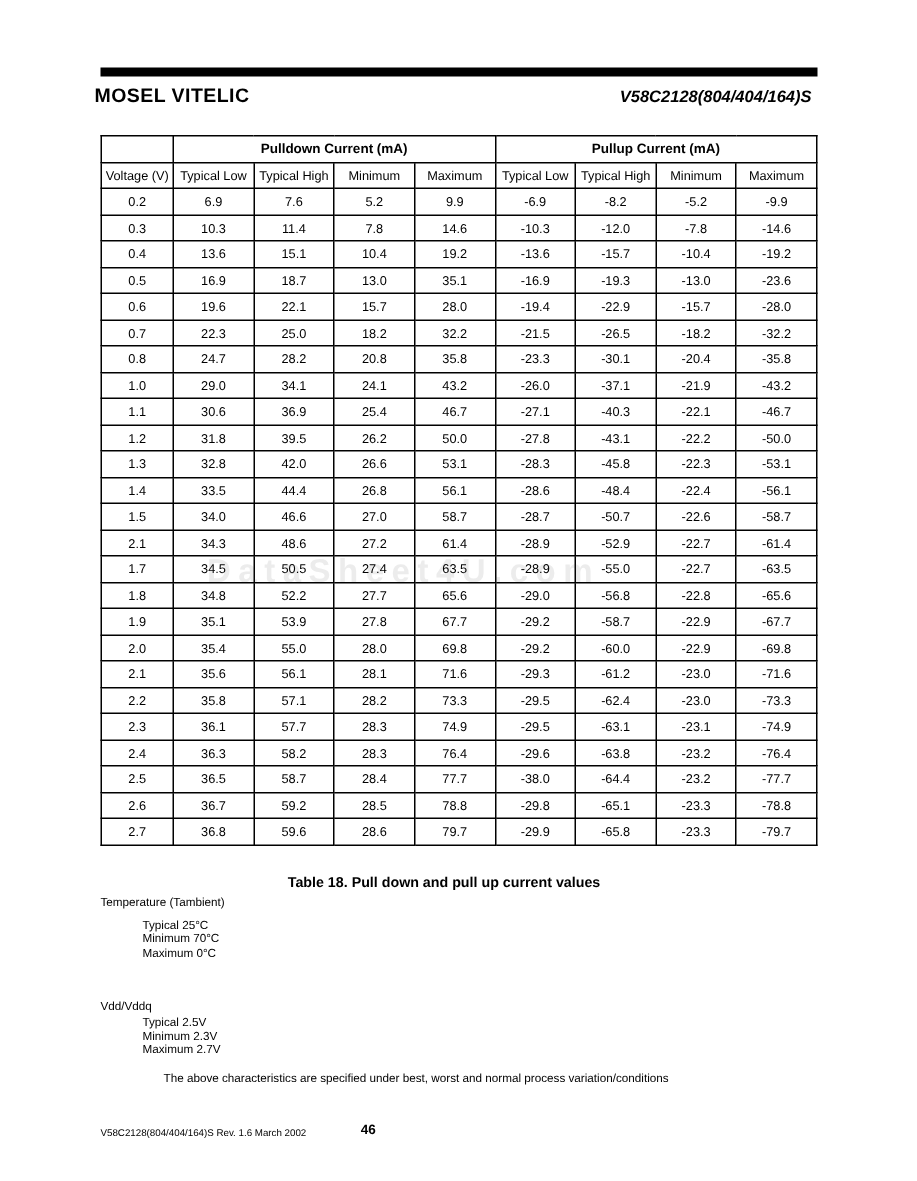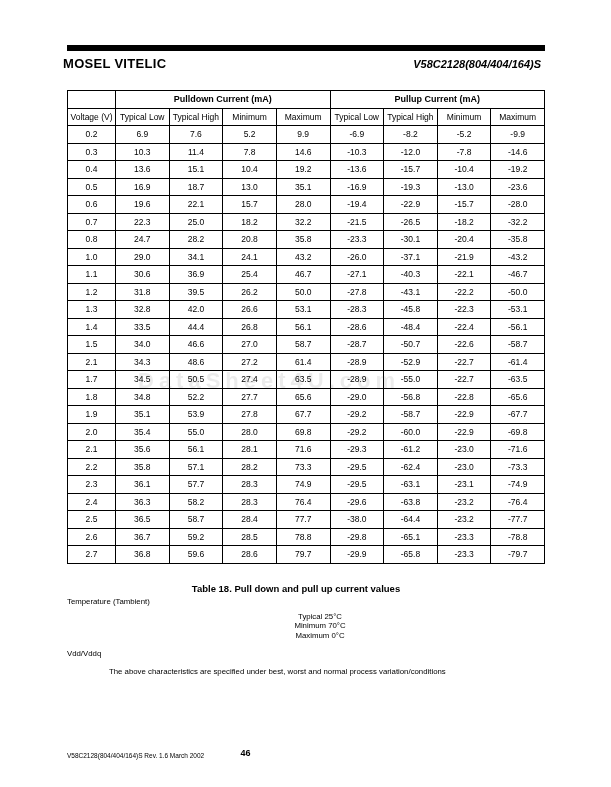--- a/index.html
+++ b/index.html
@@ -13,22 +13,22 @@
   table.data{position:absolute;left:67px;top:90px;width:478px;border-collapse:collapse;
              table-layout:fixed;font-size:8.5px;}
   table.data th, table.data td{border:1px solid #000;text-align:center;height:16.5px;
              padding:0 1px;font-weight:normal;overflow:hidden;white-space:nowrap;}
   table.data th.group{font-weight:bold;font-size:9px;}
   col.voltage{width:48px;}
   .caption{position:absolute;left:57px;top:583px;width:478px;text-align:center;
            font-weight:bold;font-size:9.5px;}
   .notes{position:absolute;left:67px;top:597px;width:478px;font-size:7.8px;line-height:9.2px;}
   .note-label{margin-bottom:6px;}
-  .note-items{margin-left:28px;text-align:center;}
-  .vdd-label{margin-top:9px;margin-bottom:2px;}
+  .note-items{margin-left:28px;}
+  .vdd-label{margin-top:26px;margin-bottom:2px;}
   .footnote{margin-top:9px;margin-left:42px;}
   .footer-ref{position:absolute;left:67px;top:752px;font-size:6.5px;}
   .page-num{position:absolute;left:0;top:748px;width:491px;text-align:center;
             font-size:9px;font-weight:bold;}
   .watermark{position:absolute;left:138px;top:368px;font-size:22px;letter-spacing:5px;
              color:rgba(70,70,70,0.10);filter:blur(0.5px);font-weight:bold;pointer-events:none;}
 </style>
 </head>
 <body>
 
@@ -355,19 +355,24 @@
   <div class="caption">Table 18. Pull down and pull up current values</div>
 
   <div class="notes">
     <div class="note-label">Temperature (Tambient)</div>
     <div class="note-items">
       <div>Typical 25°C</div>
       <div>Minimum 70°C</div>
       <div>Maximum 0°C</div>
     </div>
     <div class="note-label vdd-label">Vdd/Vddq</div>
+    <div class="note-items">
+      <div>Typical 2.5V</div>
+      <div>Minimum 2.3V</div>
+      <div>Maximum 2.7V</div>
+    </div>
     <div class="footnote">The above characteristics are specified under best, worst and normal process variation/conditions</div>
   </div>
 
   <div class="footer-ref">V58C2128(804/404/164)S  Rev. 1.6 March 2002</div>
   <div class="page-num">46</div>
 
 </div>
 
 </body></html>

